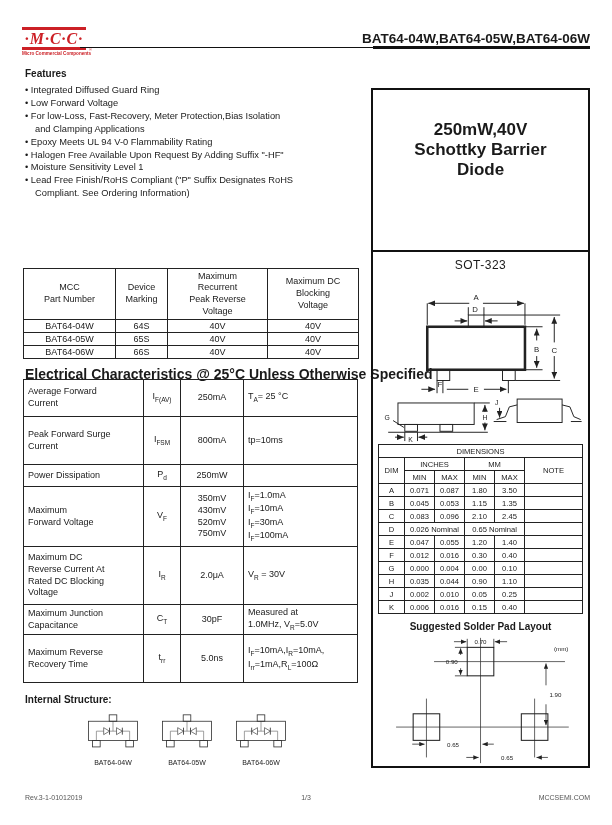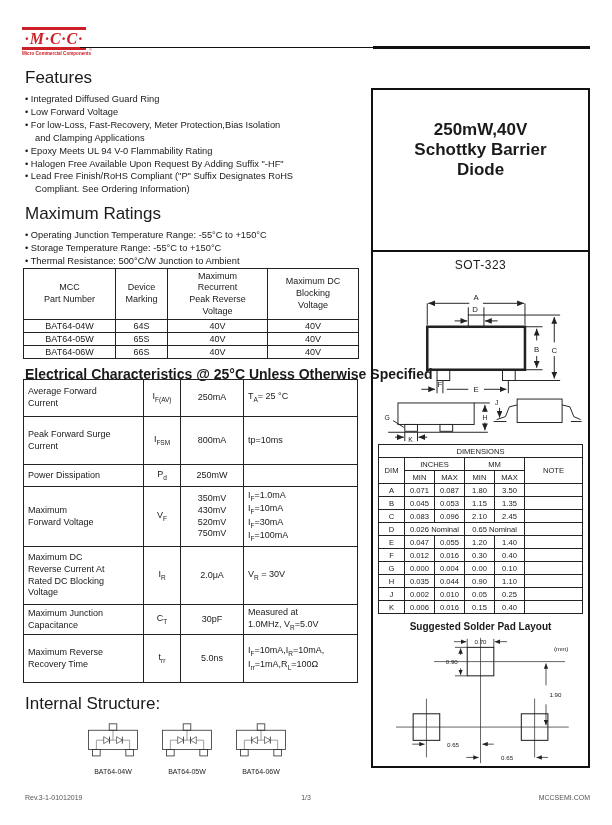--- a/index.html
+++ b/index.html
@@ -9,21 +9,21 @@
   #logo{position:absolute;left:22px;top:27px;width:70px;}
   .lbar{width:64px;height:3px;background:#cc2026;}
   .lbrand{font-family:"Liberation Serif",serif;font-style:italic;font-weight:700;
           font-size:16px;line-height:17px;color:#cc2026;letter-spacing:1px;text-align:center;width:64px;}
   .ltag{font-size:4.6px;font-weight:700;color:#cc2026;width:64px;text-align:center;margin-top:1px;white-space:nowrap;}
   .lreg{position:absolute;right:0;top:20px;font-size:4px;color:#cc2026;}
   #part-numbers{position:absolute;right:22px;top:31px;font-size:13.5px;font-weight:700;letter-spacing:0;}
   #rule{position:absolute;left:80px;right:22px;top:47px;border-top:1px solid #111;}
   #rule2{position:absolute;right:22px;top:46px;width:217px;height:2.5px;background:#111;}
   
-  .sec-h{font-size:17px;font-weight:400;}
+  .sec-h{font-size:10px;font-weight:700;}
   #features{position:absolute;left:25px;top:68px;width:334px;}
   #maxratings{position:absolute;left:25px;top:204px;width:334px;}
   ul.blist{list-style:none;margin:5px 0 0;padding:0;font-size:9.3px;line-height:12.9px;}
   ul.blist li{padding-left:10px;text-indent:-10px;}
   ul.blist li::before{content:"• ";}
   #ratings-wrap{position:absolute;left:23px;top:268px;}
   table.dt{border-collapse:collapse;}
   table.dt th,table.dt td{border:1px solid #222;font-weight:400;}
   table.ratings{font-size:9px;text-align:center;}
   .ratings thead th{height:48px;line-height:1.3;padding:1px 2px;}
@@ -69,45 +69,38 @@
 
 <div class="page">
 
   <div id="logo">
     <div class="lbar"></div>
     <div class="lbrand">·M·C·C·</div>
     <div class="lbar"></div>
     <div class="ltag">Micro Commercial Components</div>
     <div class="lreg">®</div>
   </div>
+  <div id="part-numbers">BAT64-04W,BAT64-05W,BAT64-06W</div>
   <div id="rule"></div>
   <div id="rule2"></div>
 
   <div id="features">
     <div class="sec-h">Features</div>
     <ul class="blist">
 
     <li>Integrated Diffused Guard Ring</li>
         <li>Low Forward Voltage</li>
         <li>For low-Loss, Fast-Recovery, Meter Protection,Bias Isolation<br>and Clamping Applications</li>
         <li>Epoxy Meets UL 94 V-0 Flammability Rating</li>
         <li>Halogen Free Available Upon Request By Adding Suffix "-HF"</li>
+        <li>Moisture Sensitivity Level 1</li>
         <li>Lead Free Finish/RoHS Compliant ("P" Suffix Designates RoHS<br>Compliant.  See Ordering Information)</li>
       </ul>
   </div>
 
-  <div id="maxratings">
-    <div class="sec-h">Maximum Ratings</div>
-    <ul class="blist">
-
-    <li>Operating Junction Temperature Range: -55°C to +150°C</li>
-        <li>Storage Temperature Range:  -55°C to +150°C</li>
-        <li>Thermal Resistance: 500°C/W Junction to Ambient</li>
-      </ul>
-  </div>
 
   <div id="ratings-wrap">
     <table class="dt ratings">
       <colgroup>
           <col style="width:92px">
           <col style="width:52px">
           <col style="width:100px">
           <col style="width:91px">
         </colgroup>
       <thead>

